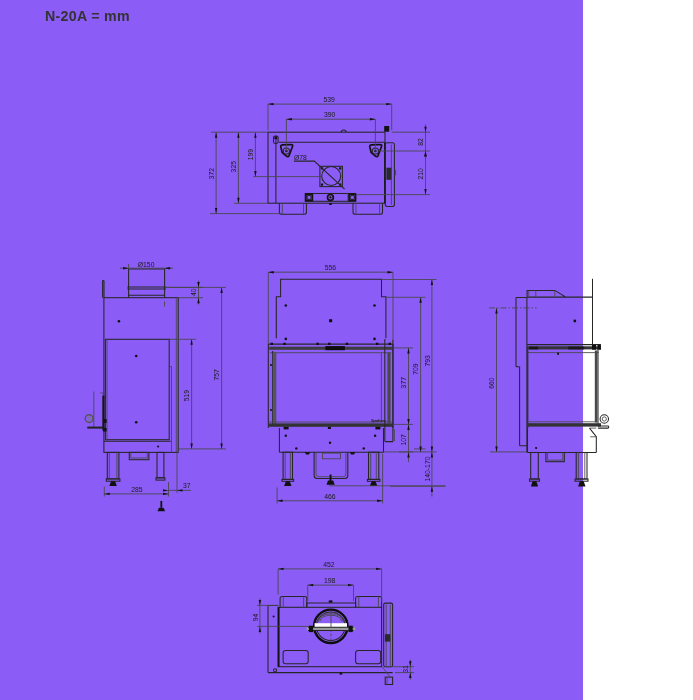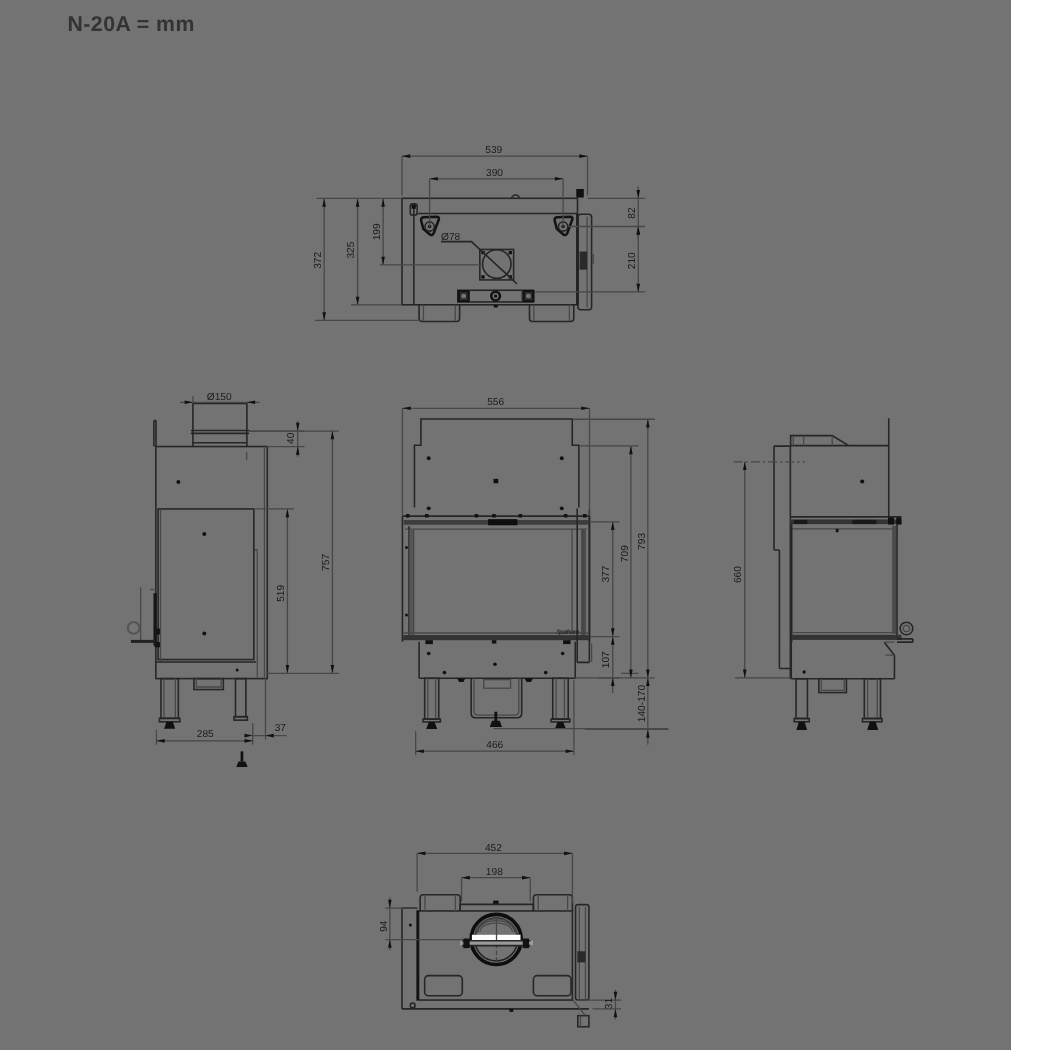--- a/index.html
+++ b/index.html
@@ -1,16 +1,16 @@
 <!DOCTYPE html>
 <html><head>
 <meta charset="utf-8">
 <style>
 html,body{margin:0;padding:0;background:#fff;}
-#page{position:relative;width:674px;height:700px;background:#737373;font-family:"Liberation Sans",sans-serif;}
+#page{position:relative;width:583px;height:700px;background:#8b5cf6;font-family:"Liberation Sans",sans-serif;}
 svg{position:absolute;top:0;left:0;}
 .dim{font:6.8px "Liberation Sans",sans-serif;fill:#1c1c1c;}
 .ln{stroke:#262626;stroke-width:1.05;fill:none;}
 .thin{stroke:#474747;stroke-width:0.85;fill:none;}
 .thk{stroke:#131313;stroke-width:1.7;fill:none;}
 .blk{fill:#111;stroke:none;}
 </style>
 </head>
 <body>
 <div id="page">

